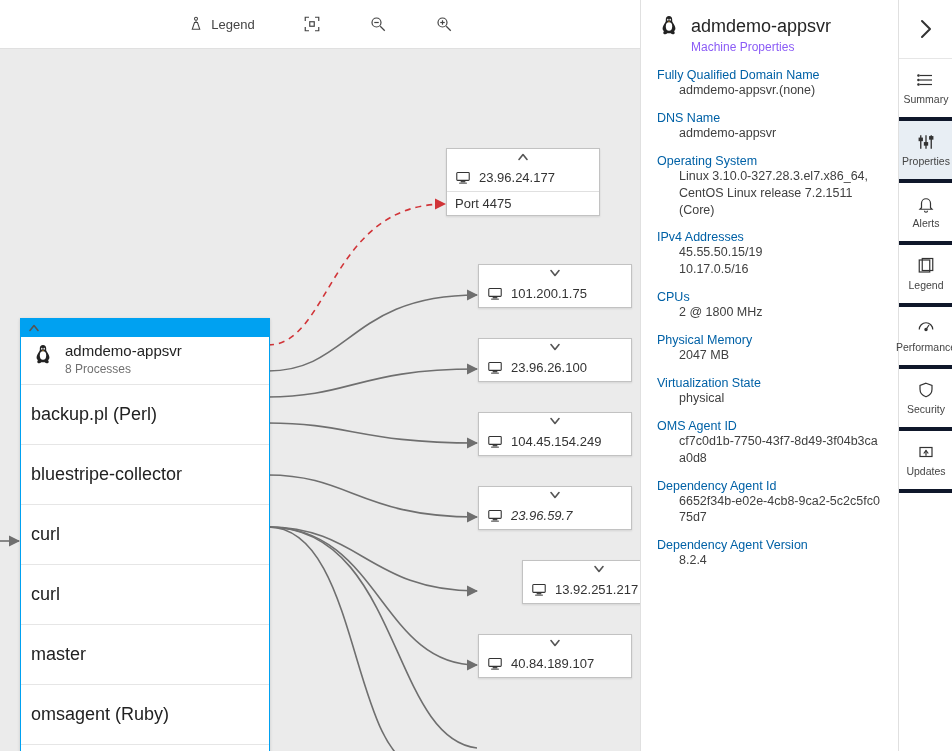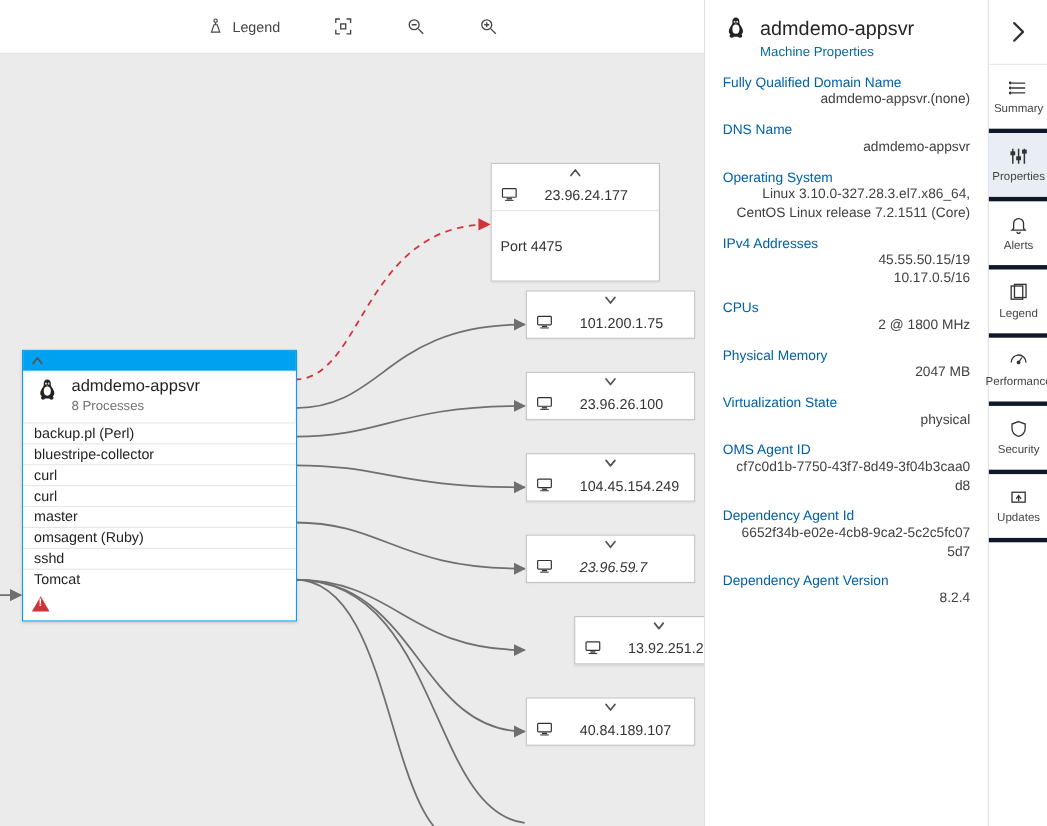--- a/index.html
+++ b/index.html
@@ -69,23 +69,23 @@
     color:#fff;
   }
   .main-node .title-row {
     display:flex; align-items:flex-start; gap:10px;
     padding: 6px 10px 8px 10px;
   }
   .main-node .title-row .ttl { font-size:15px; color:#232323; line-height:1.1;}
   .main-node .title-row .sub { font-size:12px; color:#707070; margin-top:2px;}
   .proc-list { }
   .proc-list .proc {
-    padding: 0 10px;
+    padding: 19px 10px;
     border-top: 1px solid #e6e6e6;
-    font-size: 13px;
+    font-size: 18px;
     color:#222;
     background:#fff;
     min-height: 18px;
     display:flex; align-items:center;
   }
   .main-node .footer {
     padding: 6px 8px 8px 8px;
   }
   .warn-tri {
     width: 0; height: 0;
@@ -108,48 +108,48 @@
     border: 1px solid #c2c2c2;
     box-shadow: 0 1px 2px rgba(0,0,0,0.1);
   }
   .ip-node .chev {
     height: 16px;
     display:flex; align-items:center; justify-content:center;
     color:#555;
     border-bottom: 1px solid transparent;
   }
   .ip-node .ip-row {
-    display:flex; align-items:flex-start; gap:24px;
+    display:flex; align-items:flex-end; gap:8px;
     padding: 4px 8px 6px 8px;
   }
   .monitor-icon { width:16px; height:14px; flex:0 0 auto; }
   .ip-node .port-row {
     border-top: 1px solid #e0e0e0;
-    padding: 24px 8px;
+    padding: 4px 8px;
   }
 
   
   .details {
     position: absolute;
     left: 640px; top: 0;
     width: 258px; height: 751px;
     background: #fff;
     border-left: 1px solid #e0e0e0;
     padding: 14px 16px 0 16px;
     box-sizing: border-box;
     overflow-y: auto;
   }
   .details h1 {
     font-size: 18px; font-weight: 400; margin: 0 0 0 0; color:#252525;
     display:flex; align-items:center; gap:10px;
   }
-  .details .subtitle { font-size:12px; color:#0369a1; margin: 2px 0 14px 34px;}
+  .details .subtitle { font-size:12px; color:#8b5cf6; margin: 2px 0 14px 34px;}
   .prop { margin-bottom: 12px; }
   .prop .k { color:#0061a6; font-size:12.5px; }
-  .prop .v { color:#404040; font-size:12.5px; margin-left: 12px; line-height:1.35;text-align:right; }
+  .prop .v { color:#404040; font-size:12.5px; margin-left: 22px; line-height:1.35; }
 
   .sidetabs {
     position:absolute;
     left: 898px; top: 0;
     width: 54px; height: 751px;
     background:#fff;
     border-left: 1px solid #e0e0e0;
     display:flex; flex-direction:column;
   }
   .sidetabs .collapse {

